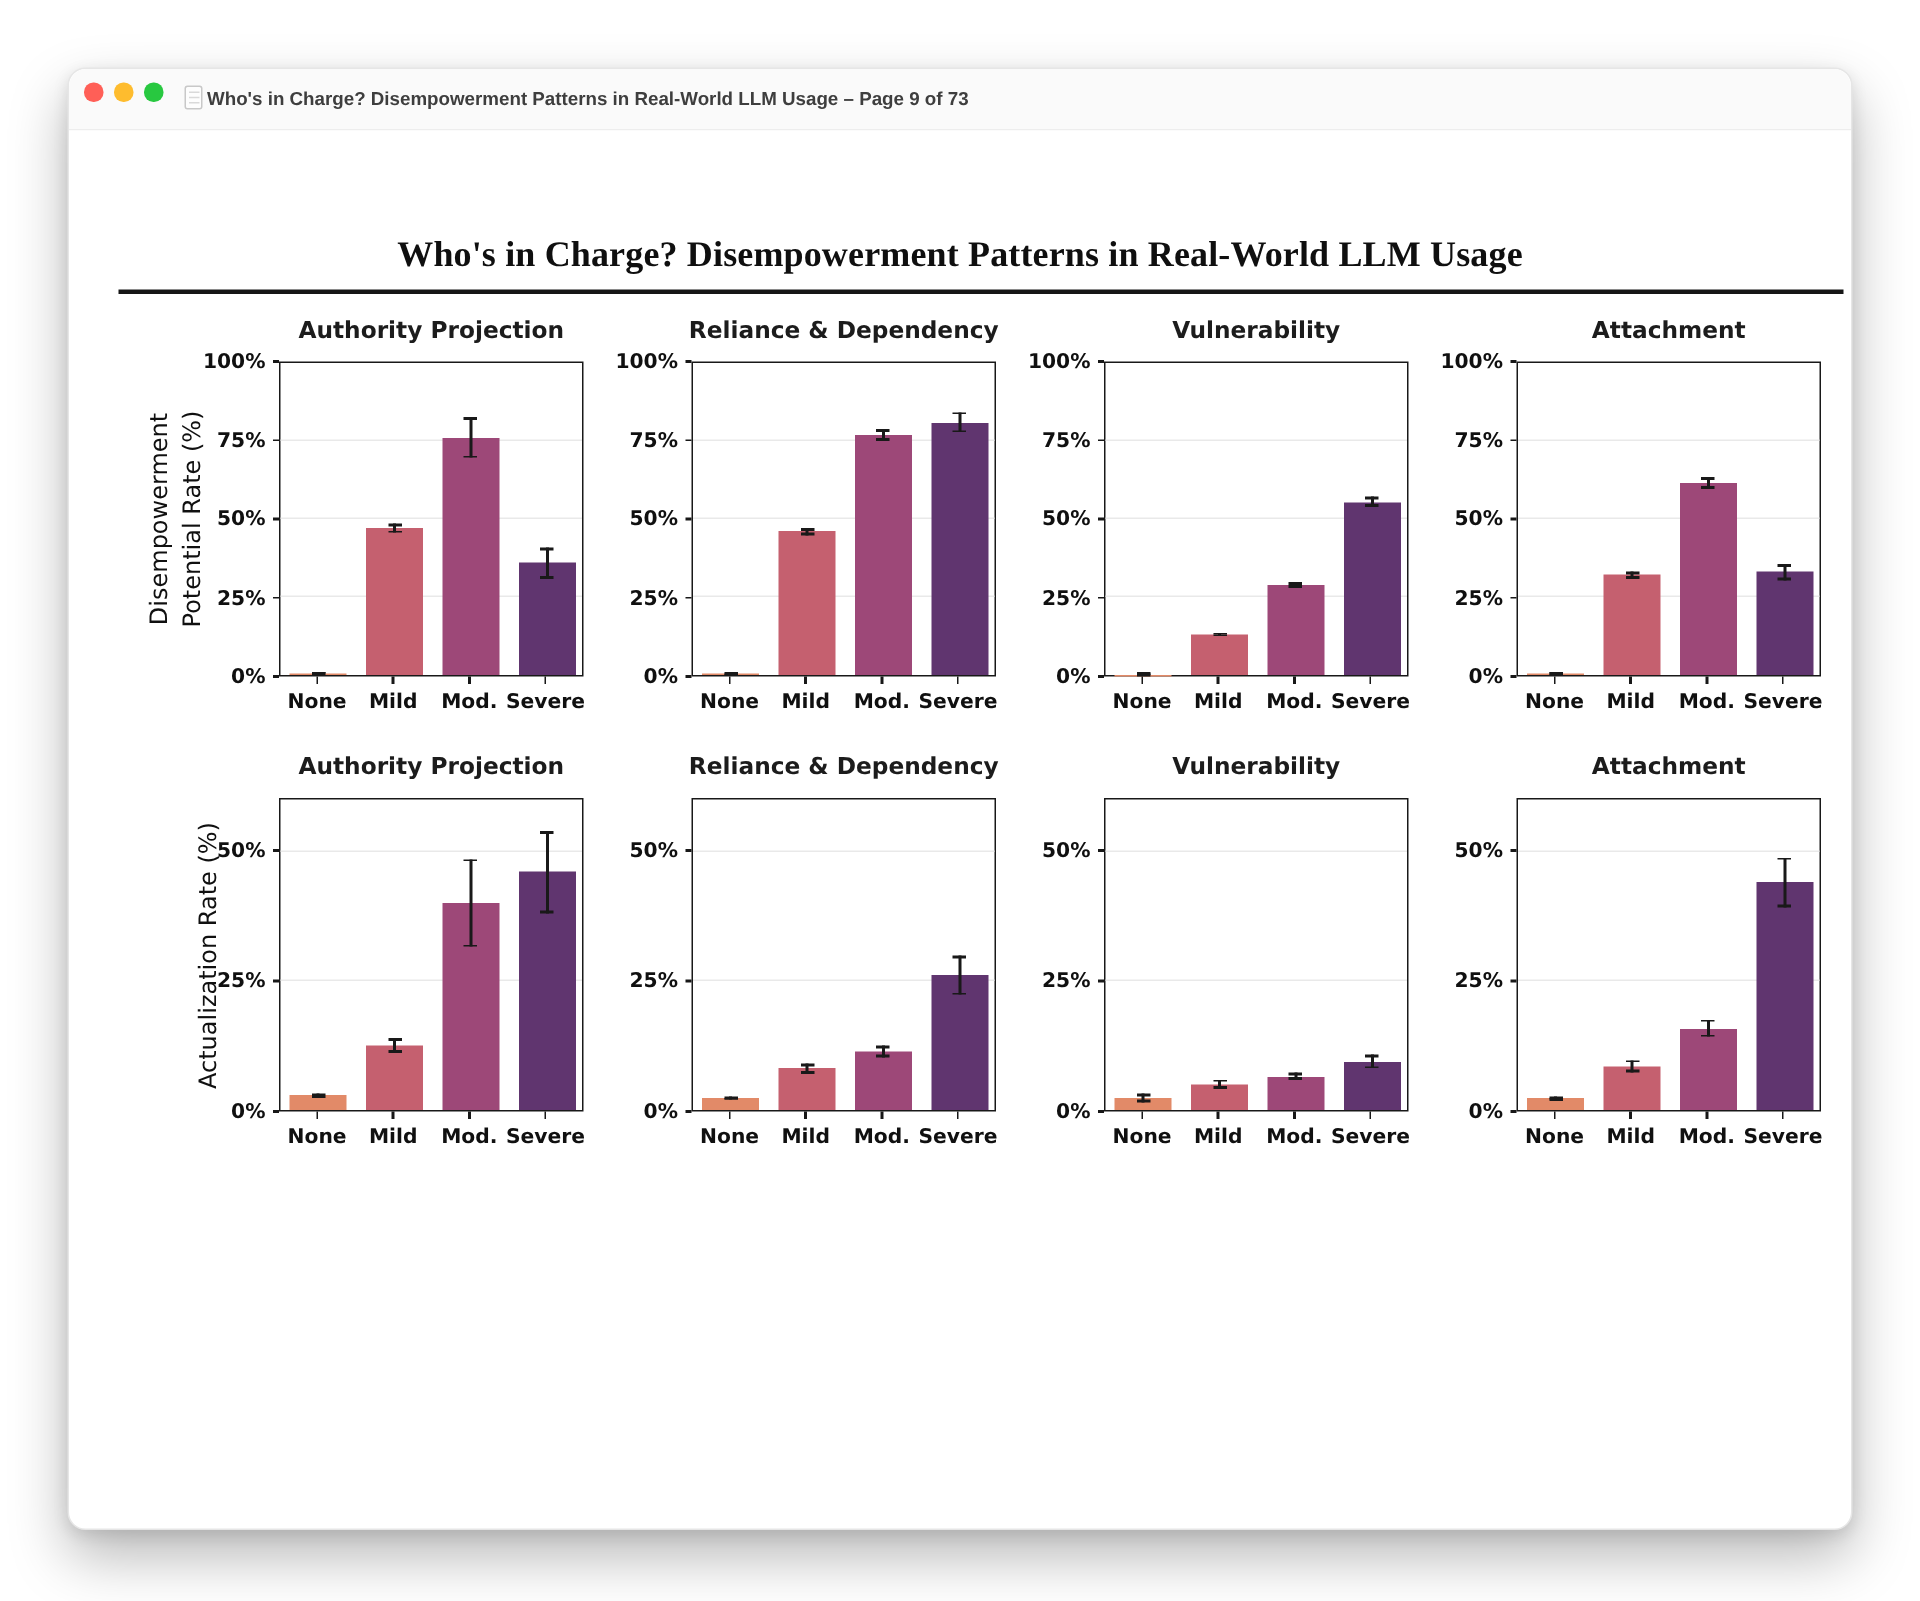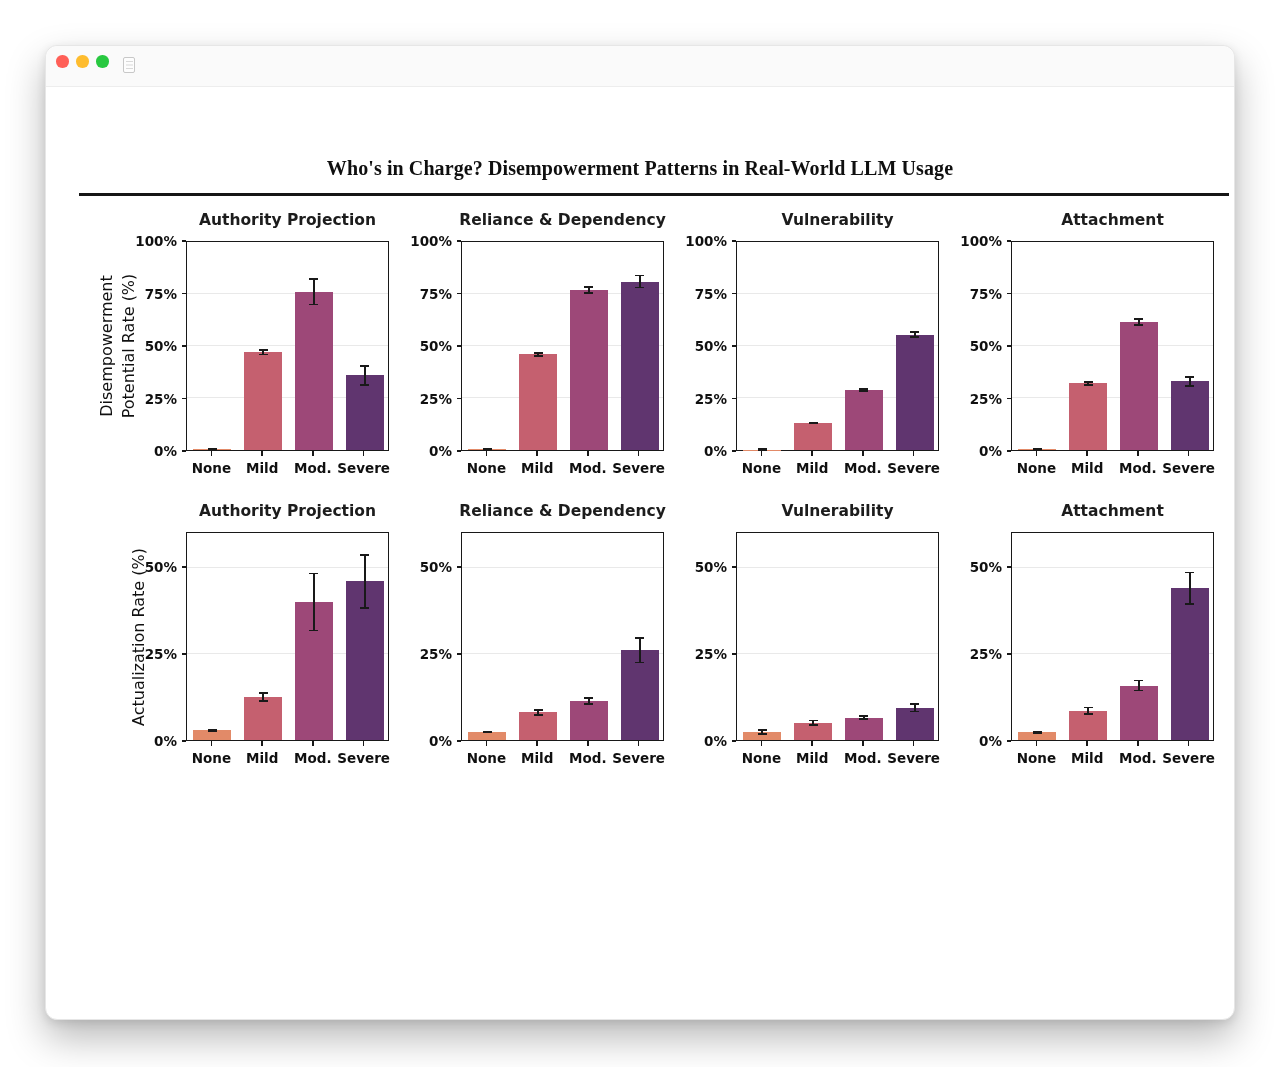--- a/index.html
+++ b/index.html
@@ -28,21 +28,21 @@
     content:""; position:absolute; left:1.5px; top:2.5px; right:1.5px; height:1.5px;
     background:#d9d9d9; box-shadow:0 3.5px 0 #d9d9d9, 0 7px 0 #d9d9d9;
   }
   .window-title {
     position:absolute; left:92px; top:0; height:40px; line-height:41px;
     font-family:"Liberation Sans", sans-serif; font-weight:700; font-size:12.5px; color:#3e3e3e;
     white-space:nowrap;
   }
   .main-title {
     position:absolute; top:111px; left:0; right:0; text-align:center;
-    font-family:"Liberation Serif", serif; font-weight:700; font-size:20px; color:#0f0f0f;
+    font-family:"Liberation Serif", serif; font-weight:700; font-size:24px; color:#0f0f0f;
     letter-spacing:.1px;
   }
   .title-rule { position:absolute; top:147px; left:33px; right:5px; height:2.5px; background:#161616; }
   .figure-area { position:absolute; inset:0; }
   .ylabel {
     position:absolute; transform:translate(-50%,-50%) rotate(-90deg);
     font-size:16px; color:#101010; text-align:center; line-height:21.5px; white-space:nowrap;
   }
   .subplot { position:absolute;font-weight:bold; }
   .sp-title {
@@ -79,20 +79,21 @@
 </style>
 </head>
 <body>
 
 <div class="window">
   <div class="titlebar">
     <div class="tl red"></div>
     <div class="tl yellow"></div>
     <div class="tl green"></div>
     <div class="doc-icon"></div>
+    <div class="window-title">Who's in Charge? Disempowerment Patterns in Real-World LLM Usage – Page 9 of 73</div>
   </div>
 
   <div class="main-title">Who's in Charge? Disempowerment Patterns in Real-World LLM Usage</div>
   <div class="title-rule"></div>
 
   <div class="figure-area">
       <div class="ylabel" style="left: 71px; top: 300px;">
         <div>Disempowerment</div>
         <div>Potential Rate (%)</div>
       </div>

